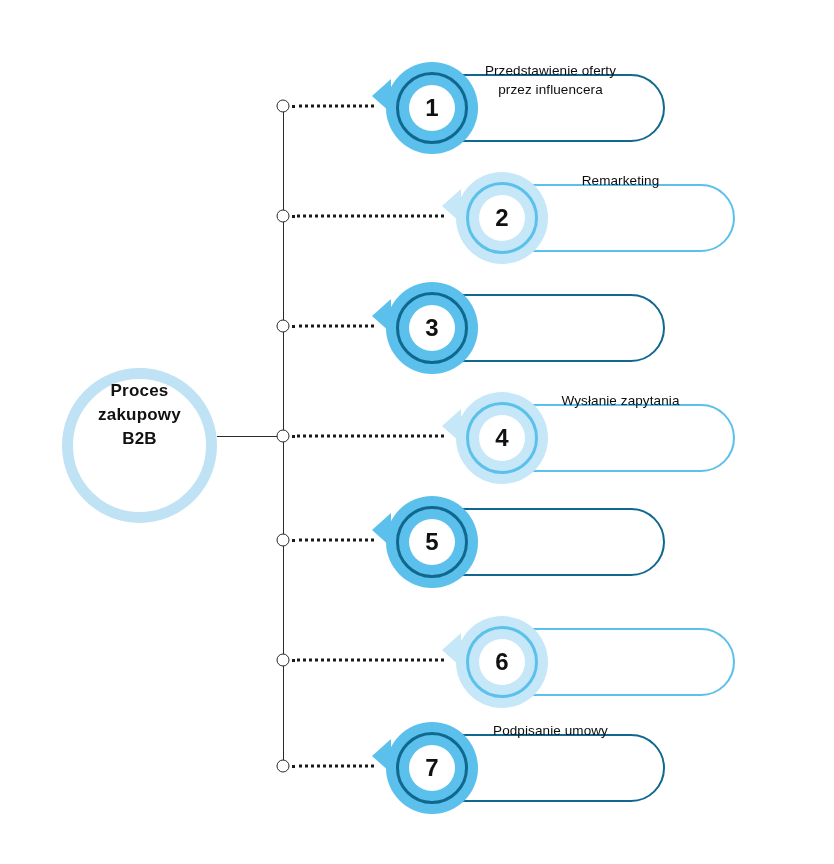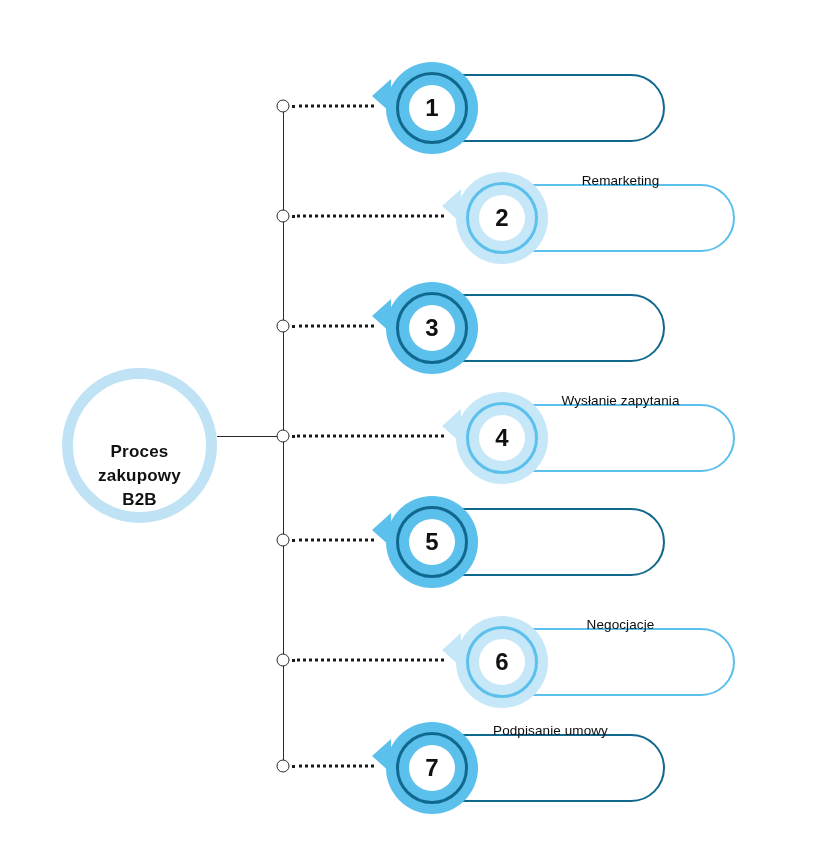--- a/index.html
+++ b/index.html
@@ -25,21 +25,21 @@
     position: absolute;
     left: 62px;
     top: 368px;
     width: 155px;
     height: 155px;
     border-radius: 50%;
     background: #ffffff;
     border: 11px solid #bfe2f5;
     box-sizing: border-box;
     display: flex;
-    align-items: flex-end;
+    align-items: flex-start;
     justify-content: center;
   }
   .hub-label {
     text-align: center;
     font-size: 17px;
     font-weight: bold;
     line-height: 1.42;
     color: #111111;
     letter-spacing: 0.2px;
     white-space: pre-line;
@@ -194,20 +194,22 @@
 
   <div id="steps-layer">
       <div class="step dark" style="left: 372px; top: 62px; width: 300px;">
         <div class="pill"></div>
         <div class="notch"></div>
         <div class="disc"></div>
         <div class="ring"></div>
         <div class="badge">
           <span class="badge-num">1</span>
         </div>
+        <div class="pill-label">Przedstawienie oferty
+przez influencera</div>
       </div>
       <div class="step light" style="left: 442px; top: 172px; width: 300px;">
         <div class="pill"></div>
         <div class="notch"></div>
         <div class="disc"></div>
         <div class="ring"></div>
         <div class="badge">
           <span class="badge-num">2</span>
         </div>
         <div class="pill-label">Remarketing</div>
@@ -241,21 +243,20 @@
         </div>
       </div>
       <div class="step light" style="left: 442px; top: 616px; width: 300px;">
         <div class="pill"></div>
         <div class="notch"></div>
         <div class="disc"></div>
         <div class="ring"></div>
         <div class="badge">
           <span class="badge-num">6</span>
         </div>
-        <div class="pill-label">Negocjacje</div>
       </div>
       <div class="step dark" style="left: 372px; top: 722px; width: 300px;">
         <div class="pill"></div>
         <div class="notch"></div>
         <div class="disc"></div>
         <div class="ring"></div>
         <div class="badge">
           <span class="badge-num">7</span>
         </div>
         <div class="pill-label">Podpisanie umowy</div>

